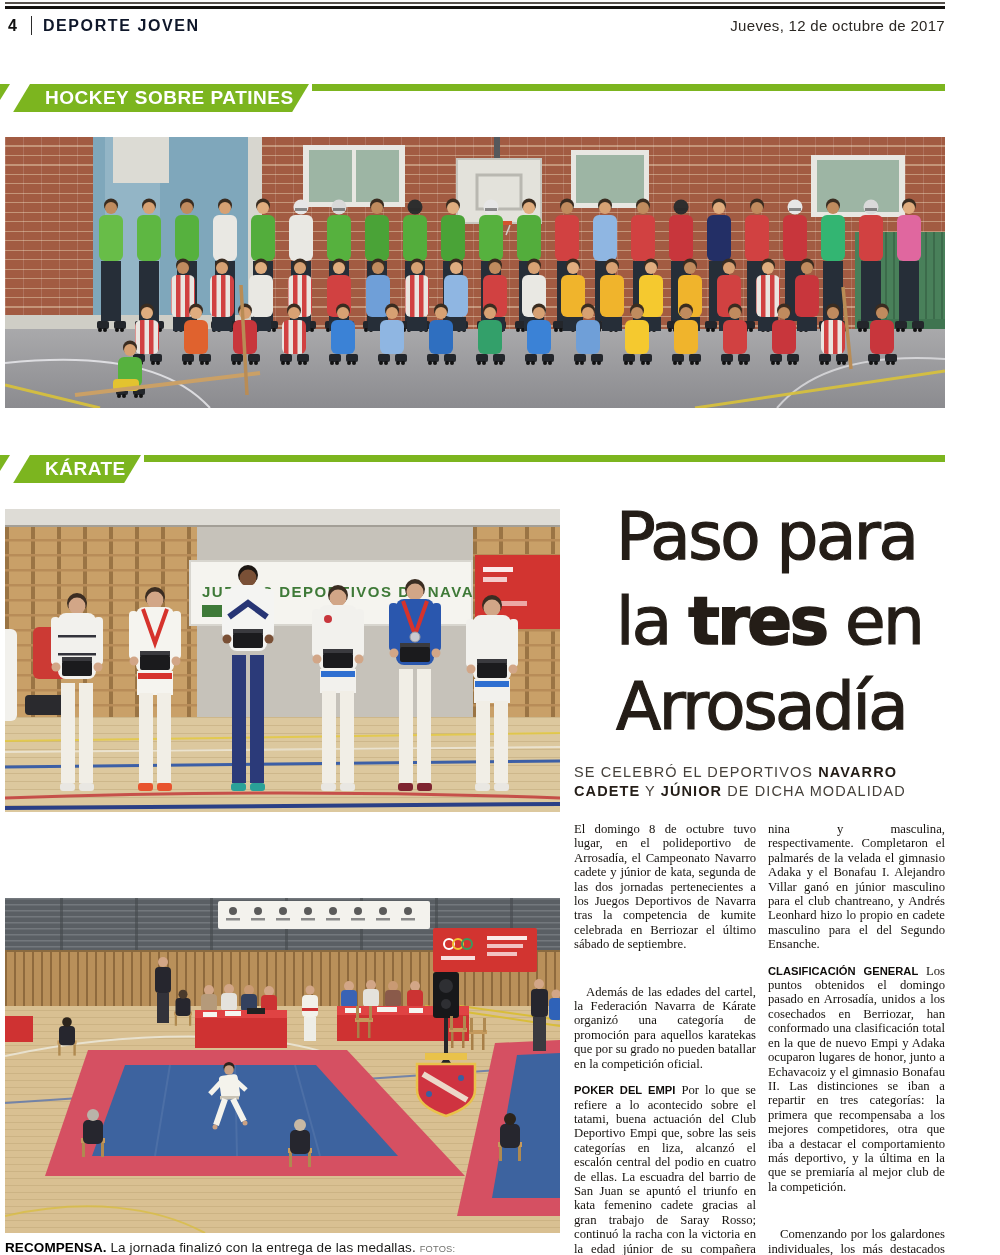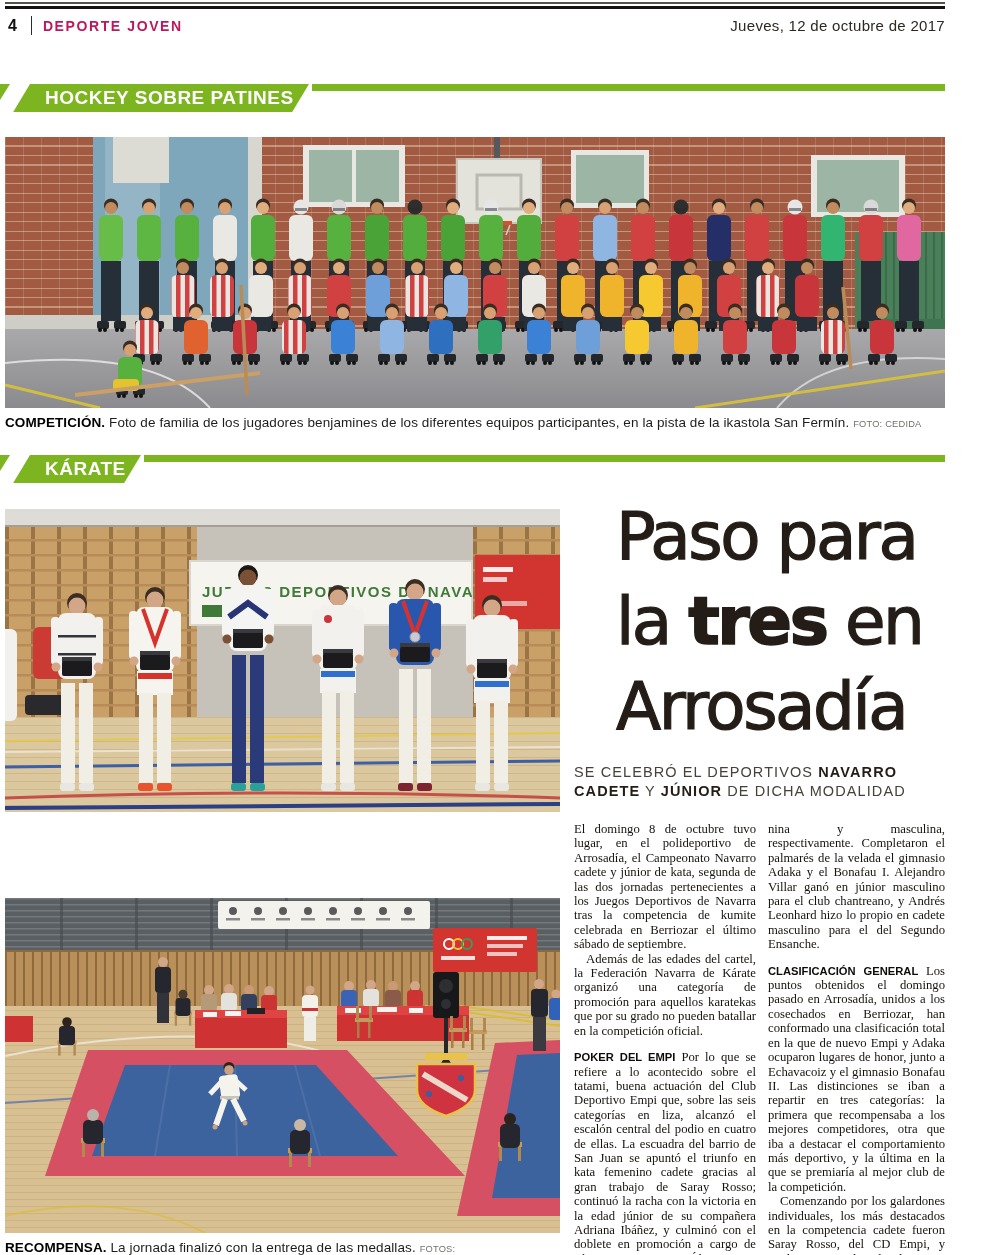--- a/index.html
+++ b/index.html
@@ -5,21 +5,21 @@
   html,body{margin:0;padding:0;background:#ffffff;}
   #page{position:relative;width:1000px;height:1255px;background:#fff;overflow:hidden;
         font-family:"Liberation Sans",sans-serif;}
 
   
   .rule1{position:absolute;left:5px;top:2px;width:940px;height:2px;background:#57524d;}
   .rule2{position:absolute;left:5px;top:6px;width:940px;height:3px;background:#141210;}
   .masthead{position:absolute;left:5px;top:16px;width:940px;display:flex;align-items:center;}
   .pagenum{font-size:16px;font-weight:bold;color:#111;padding-left:3px;}
   .mast-div{width:1px;height:19px;background:#2b2b2b;margin:0 11px 0 14px;}
-  .section-title{font-size:14px;font-weight:bold;letter-spacing:1.6px;color:#be185d;}
+  .section-title{font-size:16px;font-weight:bold;letter-spacing:1.6px;color:#0f172a;}
   .edition-date{margin-left:auto;font-size:15px;color:#2c2824;letter-spacing:.3px;}
 
   
   .banner{position:absolute;left:0;width:945px;height:28px;display:flex;align-items:flex-start;}
   .banner-hockey{top:84px;} .banner-karate{top:455px;}
   .sliver{width:10px;height:16px;background:var(--green);clip-path:polygon(0 0,100% 0,0 100%);}
   .chip{margin-left:20px;height:28px;background:var(--green);
         transform:skewX(-31deg);transform-origin:0 0;}
   .chip span{display:block;transform:skewX(31deg);transform-origin:0 0;
         padding:0 15px;font-size:19px;line-height:28px;font-weight:bold;color:#fff;
@@ -50,21 +50,21 @@
   .headline .hl-b{font-weight:bold;-webkit-text-stroke:1.6px #241d17;}
   .subhead{position:absolute;left:574px;top:763px;width:372px;
      font-size:14.5px;line-height:19px;letter-spacing:1.1px;color:#46413b;}
   .subhead .sh-b{font-weight:bold;color:#241d17;}
 
   .bodycol{position:absolute;top:822px;height:433px;overflow:hidden;}
   #col1{left:574px;width:182px;} #col2{left:768px;width:177px;}
   .bodycol p{margin:0;font-family:"Liberation Serif",serif;font-size:12.7px;
      line-height:14.4px;text-align:justify;color:#16120e;}
   .bodycol p.gap{margin-top:12px;}
-  .bodycol p.indent{text-indent:12px;}
+  .bodycol p.indent{text-indent:12px;margin-top:33px;}
   .lead{font-family:"Liberation Sans",sans-serif;font-weight:bold;font-size:11.2px;
      letter-spacing:0;color:#0e0c0a;}
 </style>
 </head>
 <body>
 
 <div id="page">
 
   <div class="rule1"></div>
   <div class="rule2"></div>
@@ -575,25 +575,20 @@
           <rect x="108" y="242" width="26" height="12" rx="4" fill="#e3c32f"></rect>
         </g>
       <g stroke="#b98c55" stroke-width="3.5" fill="none">
         <path d="M70,258 L255,236" stroke="#caa066" stroke-width="4"></path>
         <path d="M236,148 L242,258"></path>
         <path d="M838,150 L846,232"></path>
       </g>
     </svg>
   </div>
 
-  <div id="caption1" class="caption">
-    <span class="cap-lead">COMPETICIÓN.</span>
-    <span>Foto de familia de los jugadores benjamines de los diferentes equipos participantes, en la pista de la ikastola San Fermín.</span>
-    <span class="credit">FOTO: CEDIDA</span>
-  </div>
 
   <div class="banner banner-karate">
     <span class="sliver"></span>
     <span class="chip">
       <span>KÁRATE</span>
     </span>
     <span class="ext"></span>
   </div>
 
   <div id="photo2" class="photo">

